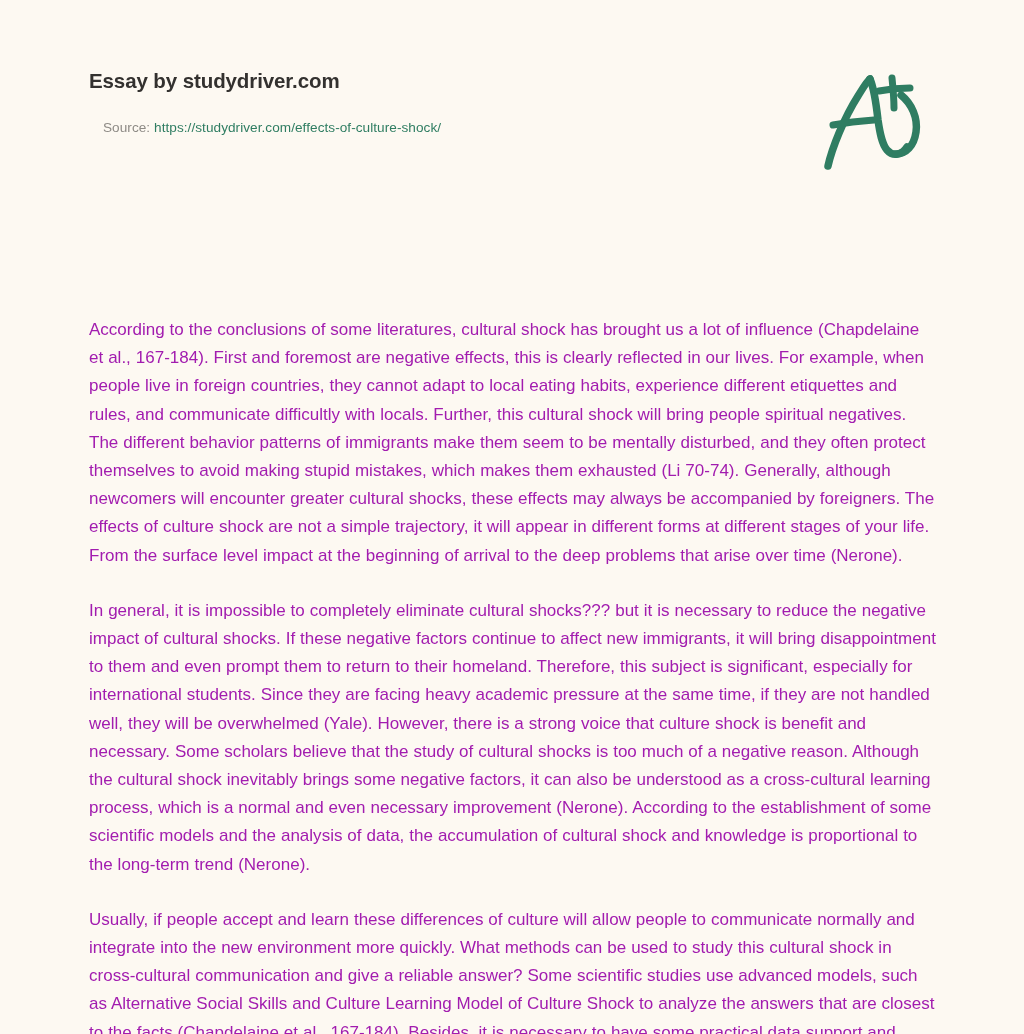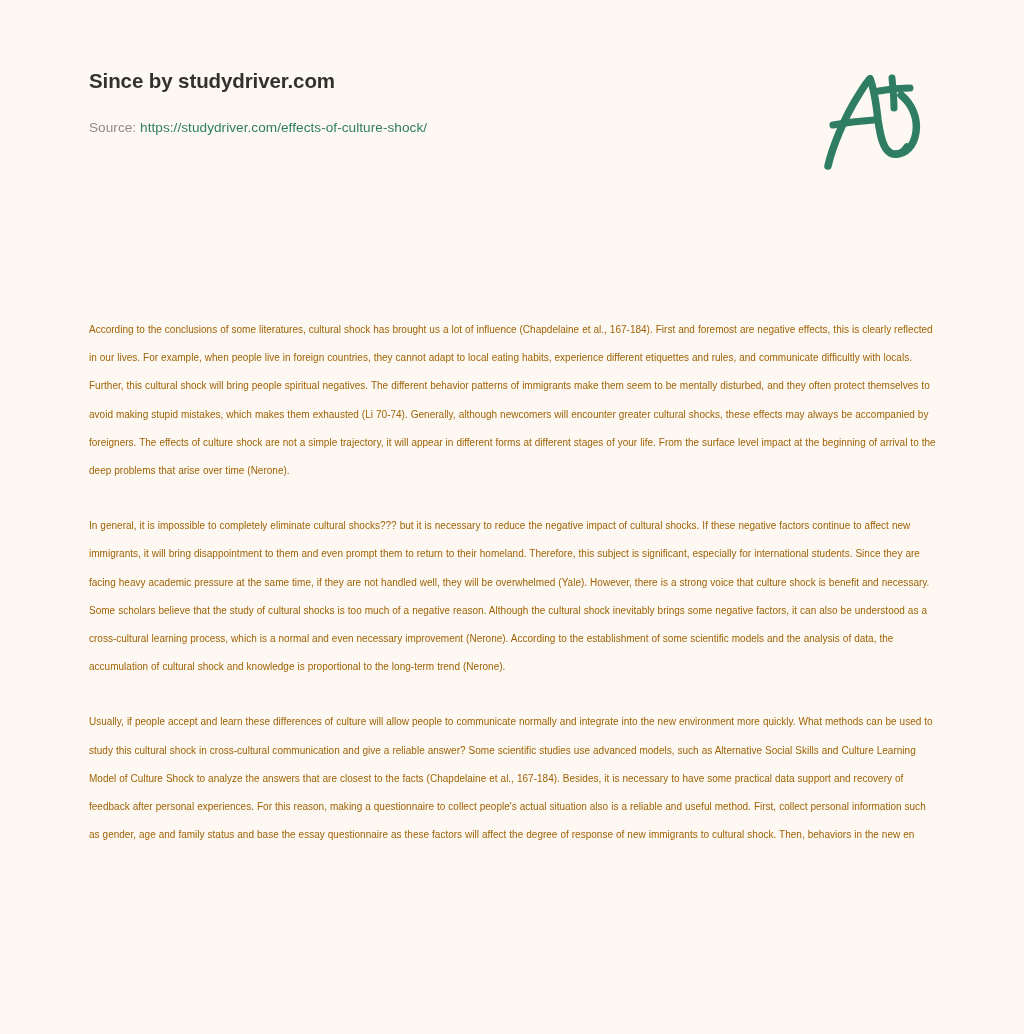--- a/index.html
+++ b/index.html
@@ -35,21 +35,21 @@
     left: 89px;
     top: 69px;
     font-size: 20.5px;
     font-weight: bold;
     color: #33312f;
     letter-spacing: -0.1px;
     white-space: nowrap;
   }
   .source-line {
     position: absolute;
-    left: 89px;
+    left: 103px;
     top: 120px;
     font-size: 13.6px;
     color: #8e8b86;
     white-space: nowrap;
     letter-spacing: 0.05px;
   }
   .source-label {
     color: #8e8b86;
   }
   .source-url {
@@ -85,39 +85,39 @@
 
   
   .article {
     position: absolute;
     left: 89px;
     top: 316px;
     width: 849px;
   }
   .article p {
     margin: 0 0 27px 0;
-    font-size: 10px;
+    font-size: 17px;
     line-height: 28.2px;
-    color: #a16207;
+    color: #a21caf;
     text-align: left;
     letter-spacing: 0.01px;
     word-spacing: 0.2px;
   }
   .article p:last-child {
     margin-bottom: 0;
   }
 </style>
 </head>
 <body>
 
 <div class="page">
 
   <div class="header">
 
-    <div class="byline">Since by studydriver.com</div>
+    <div class="byline">Essay by studydriver.com</div>
 
     <div class="source-line">
       <span class="source-label">Source:</span>
       <span class="source-url">https://studydriver.com/effects-of-culture-shock/</span>
     </div>
 
     <div class="logo">
       <svg viewBox="0 0 130 115" xmlns="http://www.w3.org/2000/svg" aria-hidden="true">
         <g fill="none" stroke="#2f7d62" stroke-linecap="round" stroke-linejoin="round">
 

